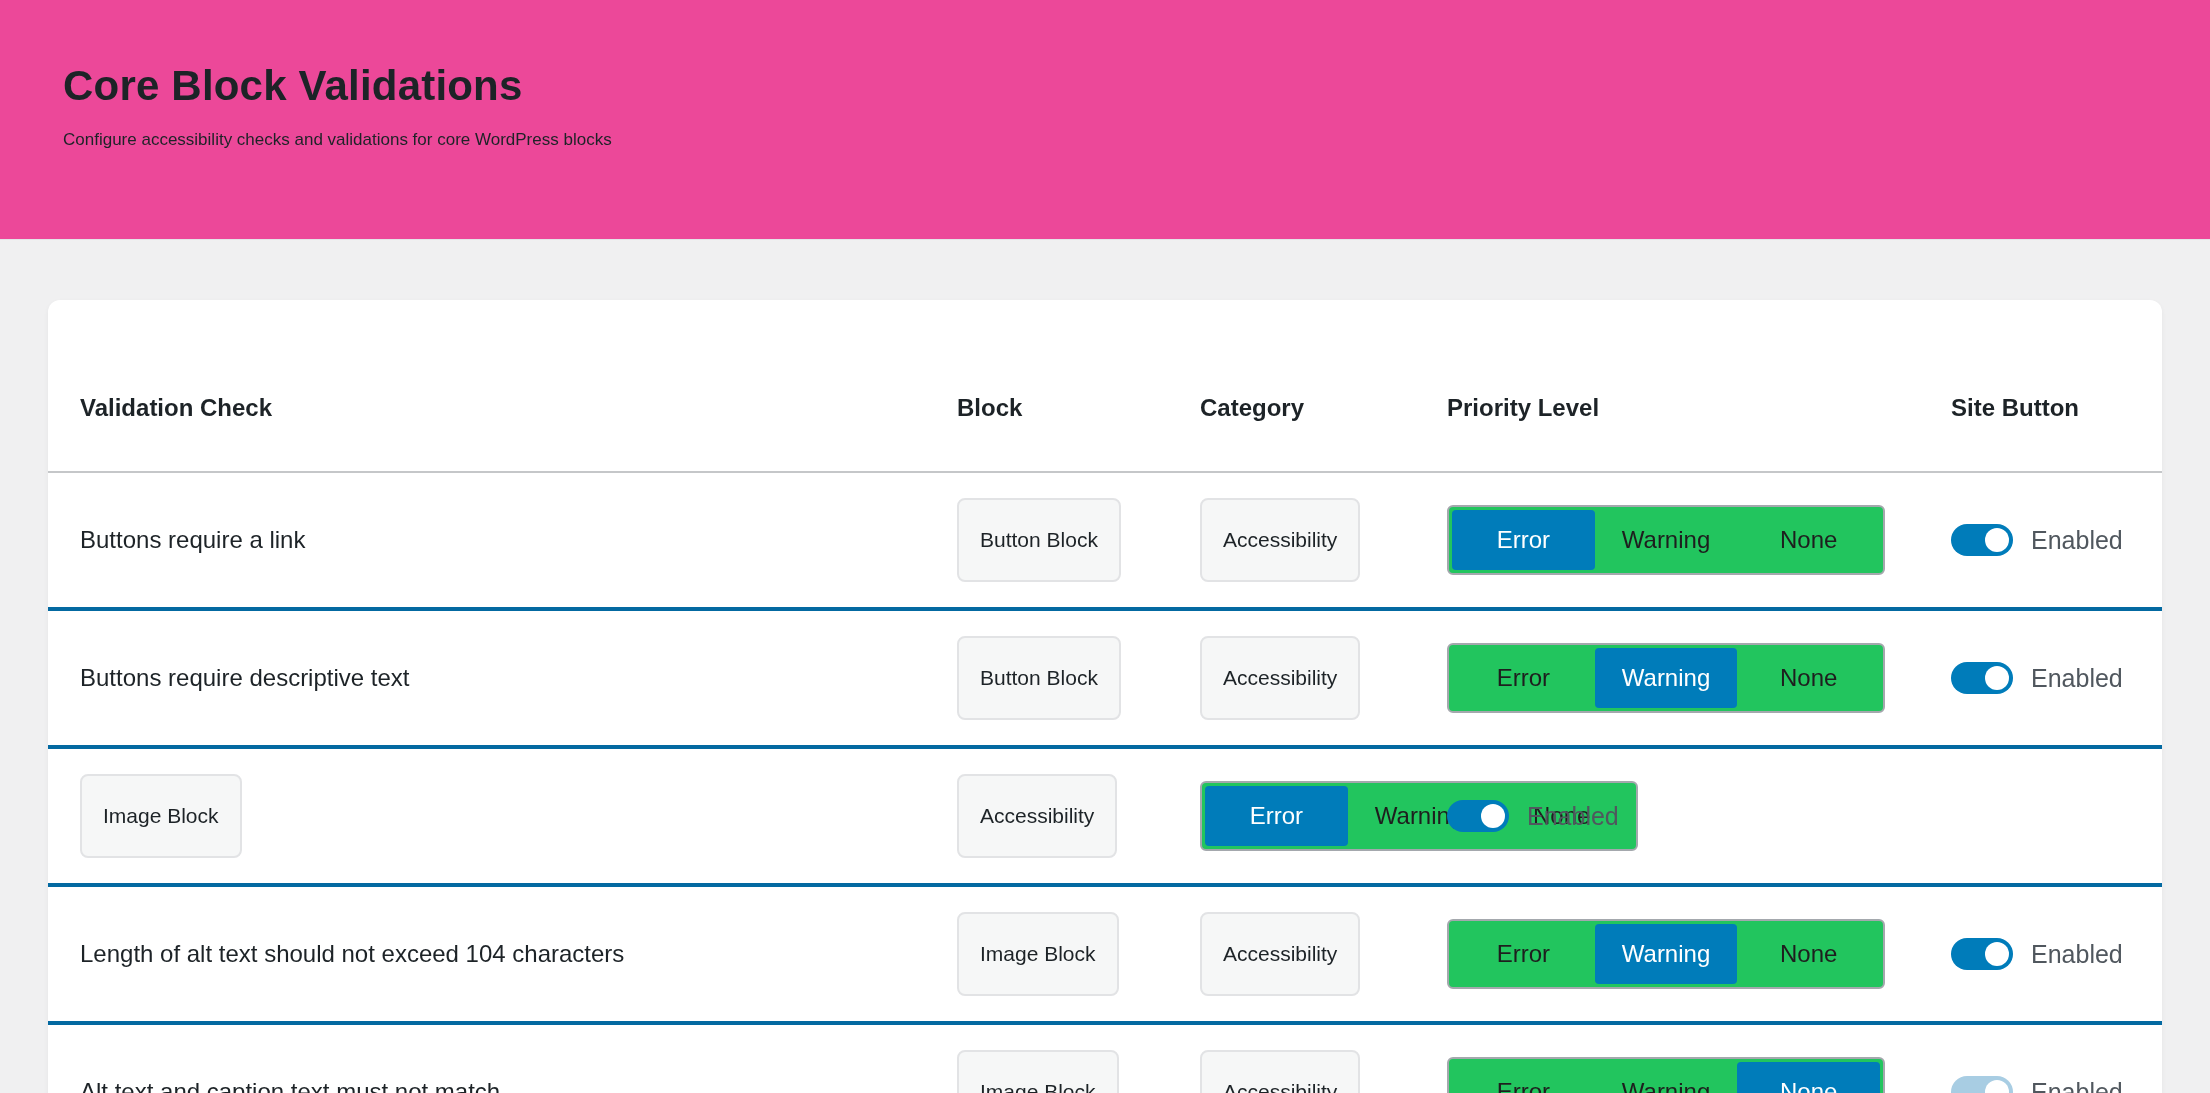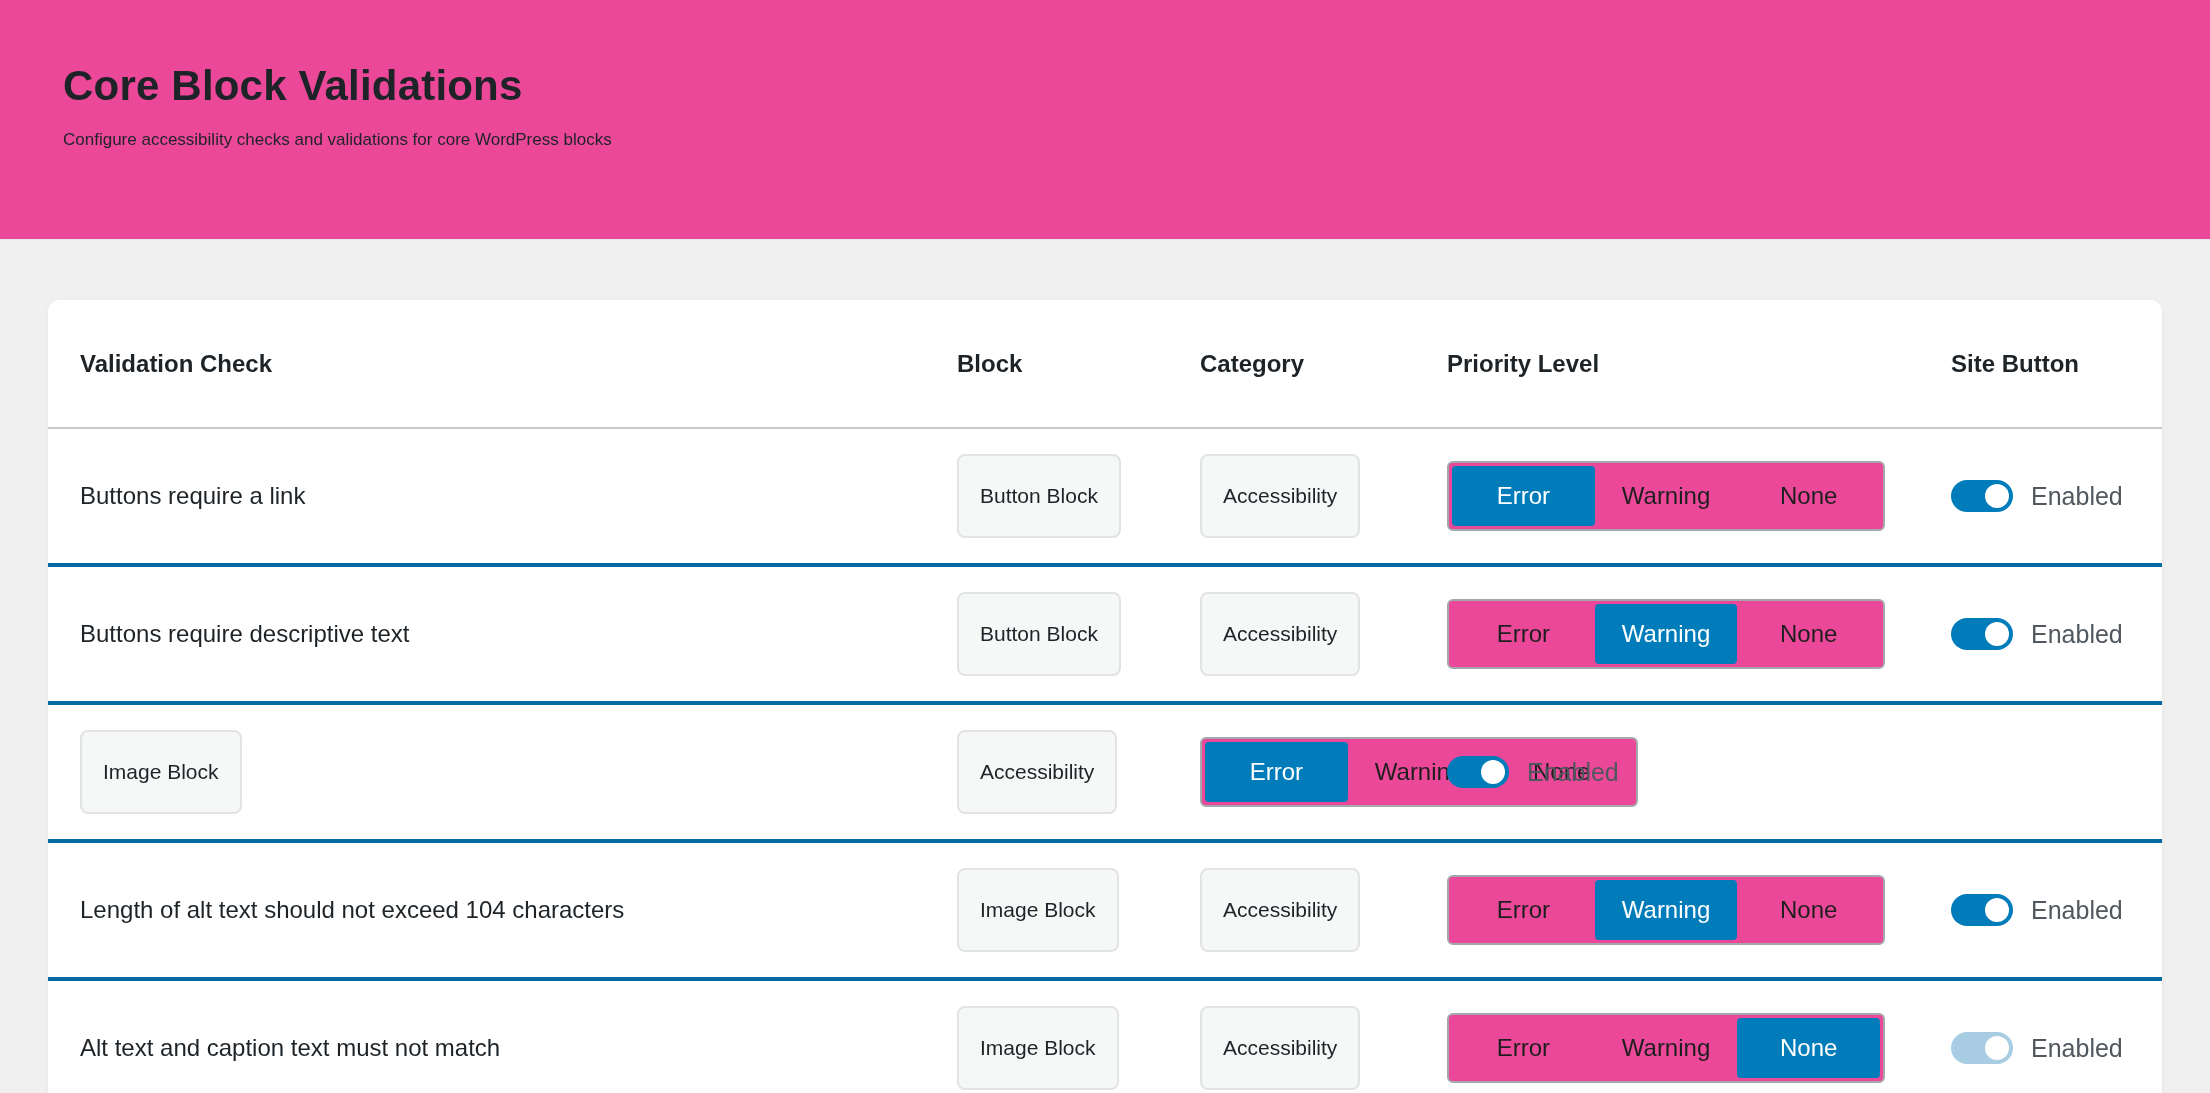--- a/index.html
+++ b/index.html
@@ -45,20 +45,21 @@
     grid-template-columns: 877px 243px 247px 504px 1fr;
     align-items: center;
     padding: 0 24px 0 32px;
   }
   .thead {
     height: 129px;
     border-bottom: 2px solid #c5c7c9;
     font-size: 24px;
     font-weight: 700;
     color: #1d2327;
+    margin-top: 44px;
   }
   .trow {
     height: 138px;
     border-bottom: 4px solid #0369a1;
     background: #ffffff;
   }
   .check-text {
     font-size: 24px;
     color: #1d2327;
     white-space: nowrap;
@@ -73,21 +74,21 @@
     font-weight: 500;
     color: #1d2327;
     white-space: nowrap;
   }
   
   .segmented {
     width: 438px;
     height: 70px;
     border: 2px solid #a4a8ad;
     border-radius: 6px;
-    background: #ec4899;
+    background: #22c55e;
     display: flex;
     padding: 3px;
   }
   .segment {
     flex: 1 1 0;
     border: none;
     background: transparent;
     border-radius: 4px;
     font-family: inherit;
     font-size: 24px;

